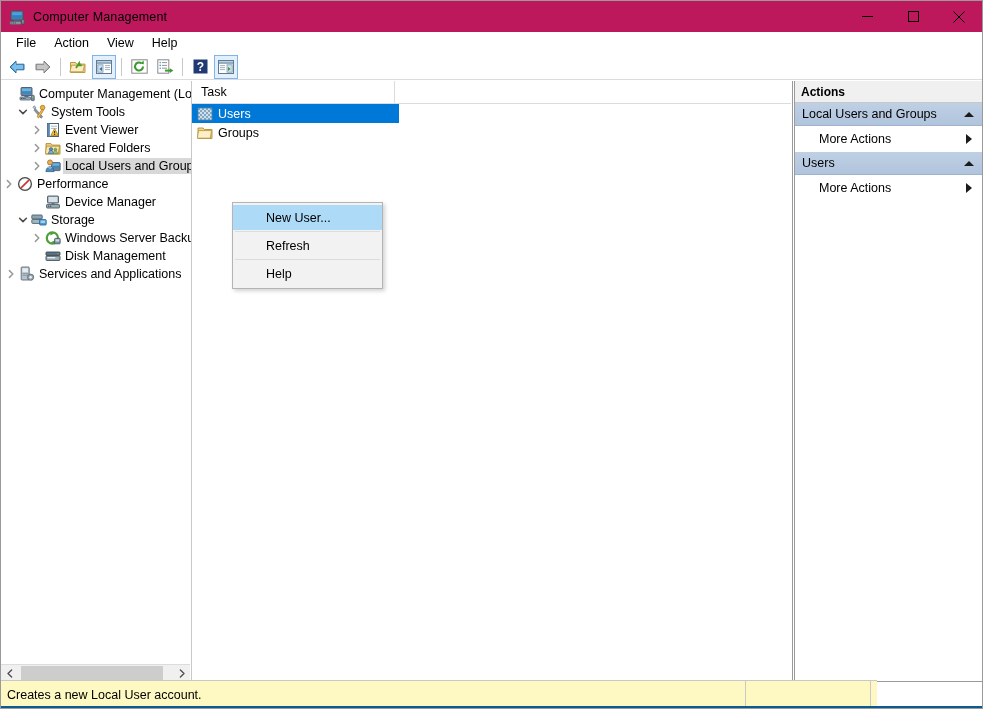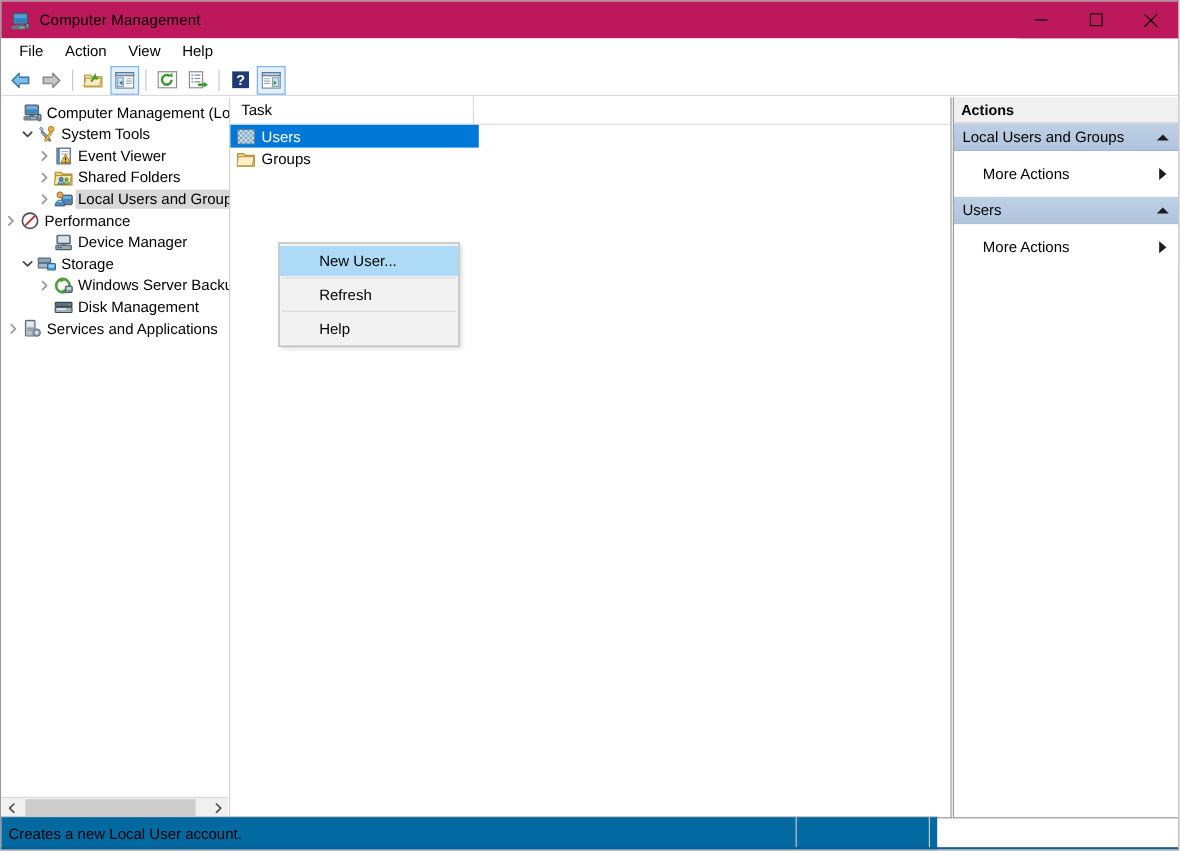--- a/index.html
+++ b/index.html
@@ -181,21 +181,21 @@
     height: 22px;
     background: linear-gradient(to bottom, #bfd0e4 0%, #b0c4dd 100%);
     border-bottom: 1px solid #9fb4cc;
     display: flex; align-items: center;
     padding: 0 8px 0 7px;
     font-size: 12.5px;
     cursor: default;
   }
   .ap-group-header .ghl { flex: 1; }
   .ap-item {
-    height: 38px;
+    height: 26px;
     display: flex; align-items: center;
     padding: 0 10px 0 24px;
     font-size: 12.5px;
     cursor: default;
     background: #ffffff;
   }
   .ap-item .ail { flex: 1; }
   .tri-up { width: 0; height: 0; border-left: 5px solid transparent; border-right: 5px solid transparent; border-bottom: 5px solid #1b1b1b; }
   .tri-right { width: 0; height: 0; border-top: 5px solid transparent; border-bottom: 5px solid transparent; border-left: 6px solid #1b1b1b; }
 
@@ -211,22 +211,22 @@
   .ctx-item {
     height: 25px; display: flex; align-items: center;
     padding-left: 33px; font-size: 12.5px; color: #000;
     cursor: default;
   }
   .ctx-item.highlight { background: #addaf7; }
   .ctx-sep { height: 1px; background: #dcdcdc; margin: 1px 2px; }
 
   
   .statusbar {
-    position: absolute; left: 0; bottom: 0; width: 780px; height: 27px;
-    background: #0369a1;
+    position: absolute; left: 0; bottom: 0; width: 876px; height: 27px;
+    background: #fef9c3;
     border-top: 1px solid #c8c8c8;
     display: flex; align-items: center;
   }
   .sb-seg {
     height: 27px; display: flex; align-items: center;
     padding-left: 6px; box-sizing: border-box;
     font-size: 12.5px;
   }
   .sb-seg.s1 { width: 765px; }
   .sb-seg.s2 { width: 128px; border-left: 1px solid #c8c8c8; }

